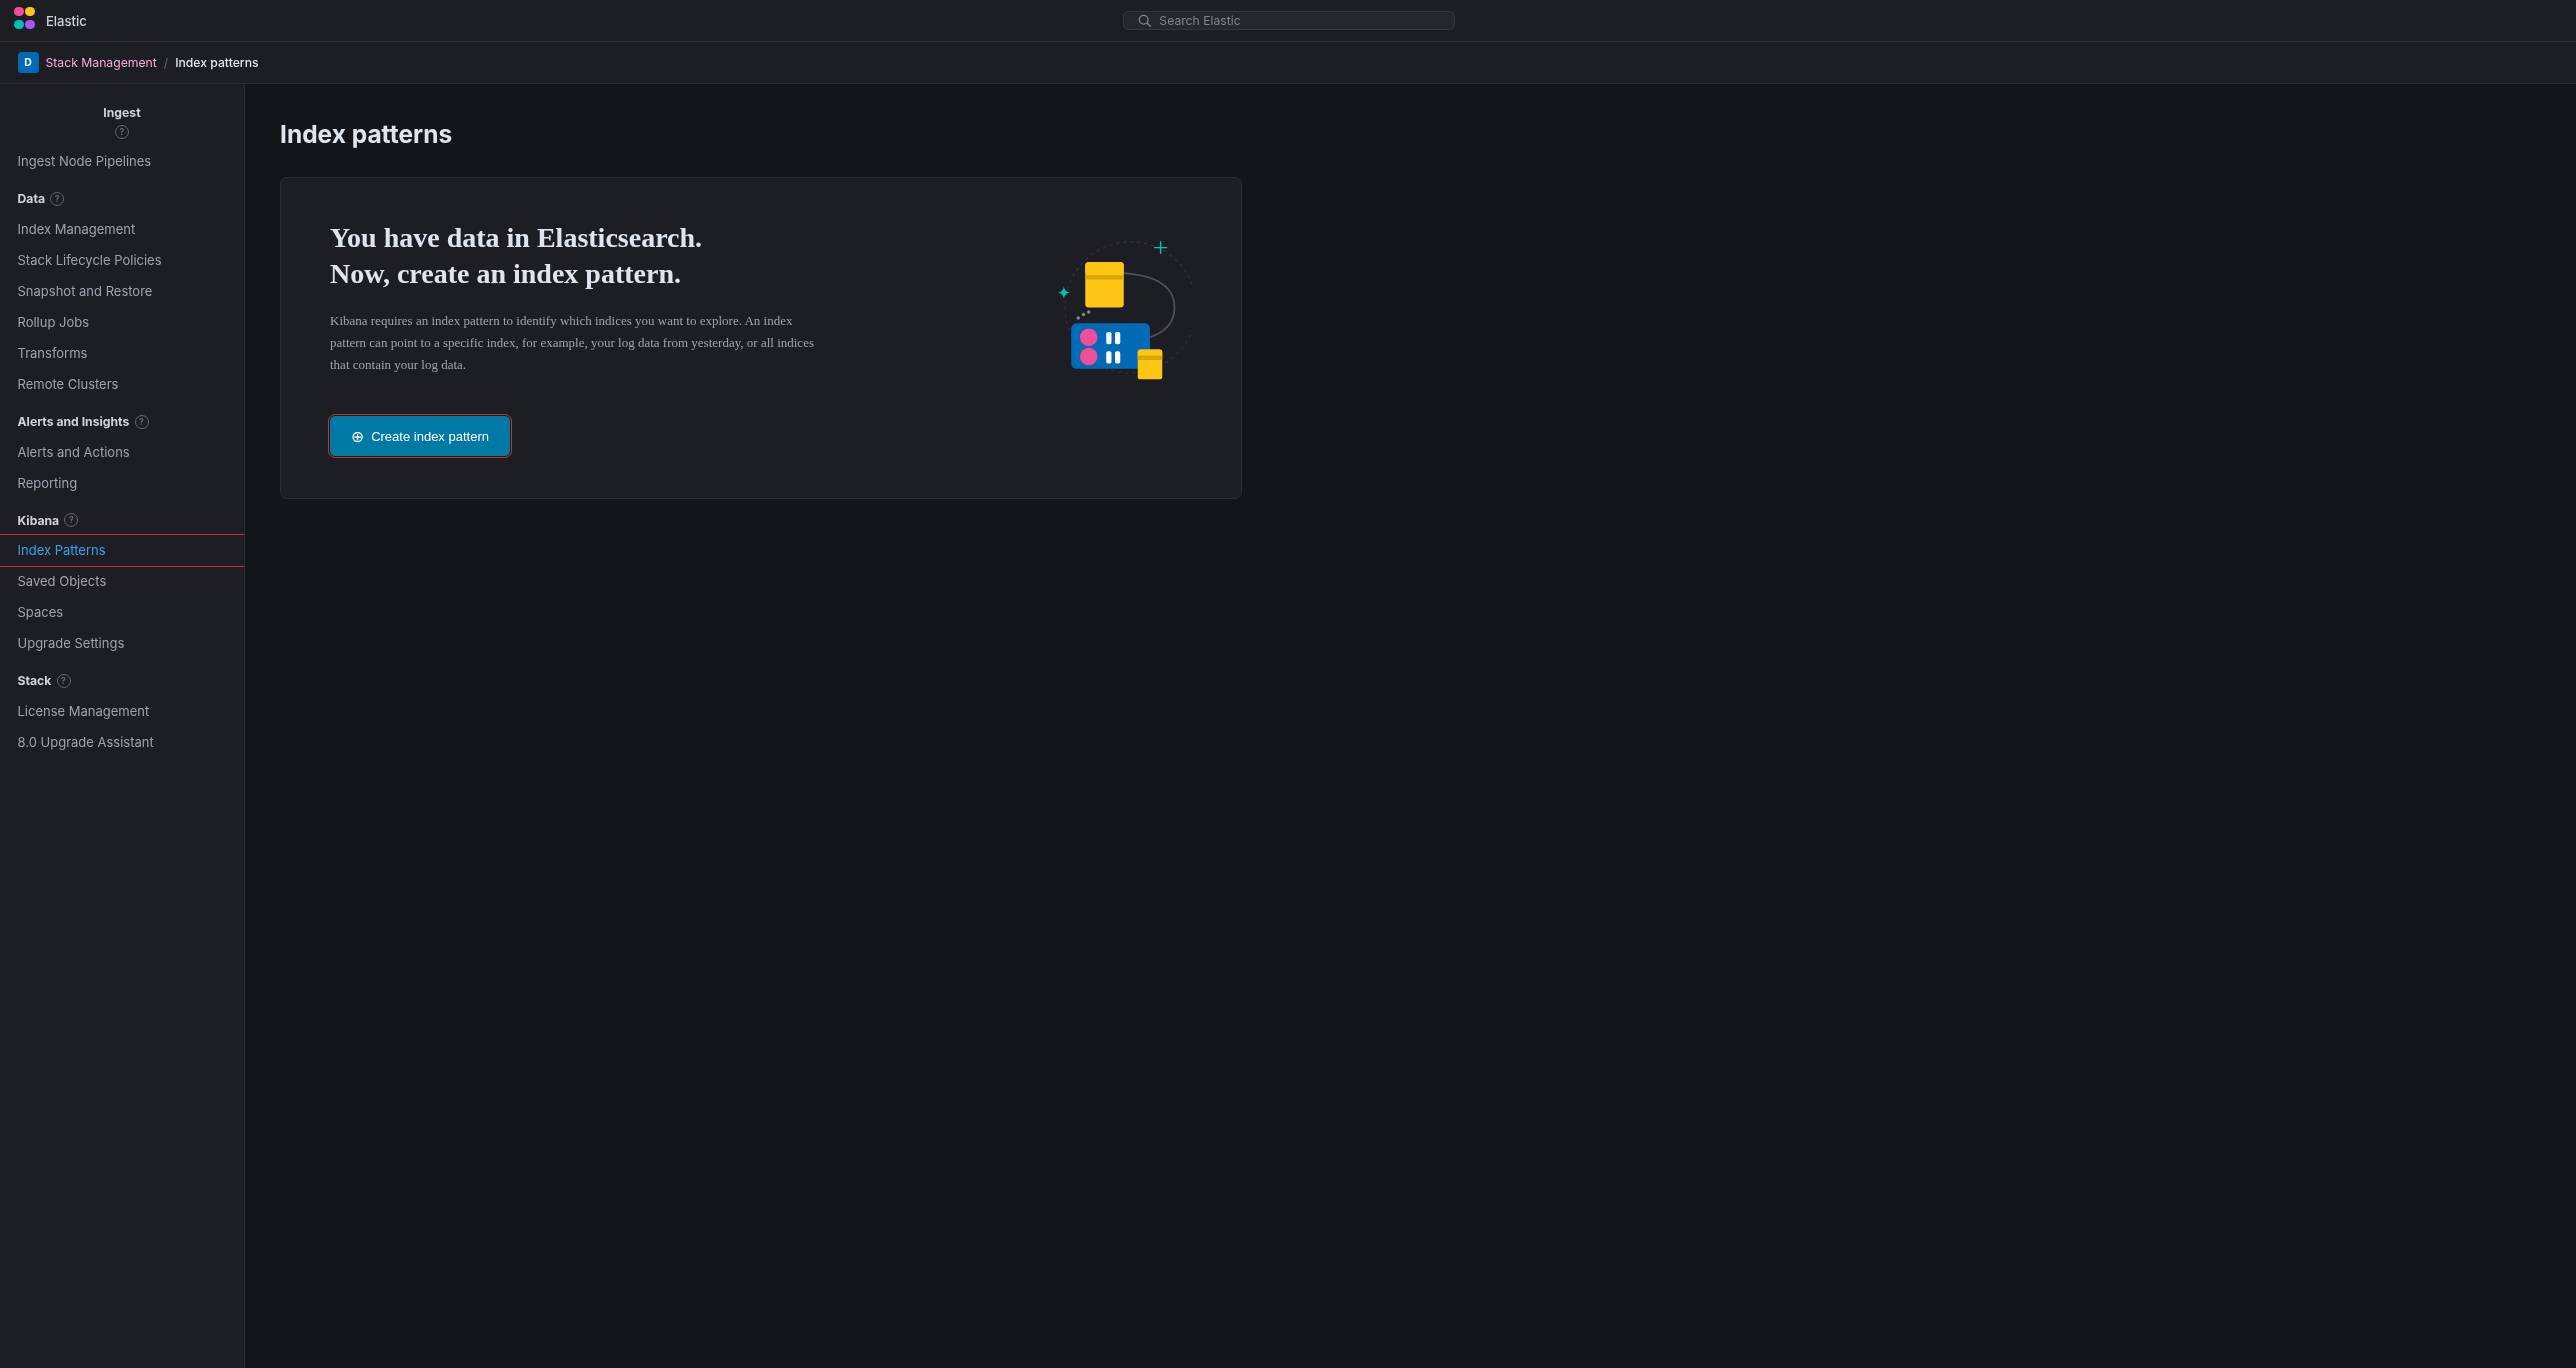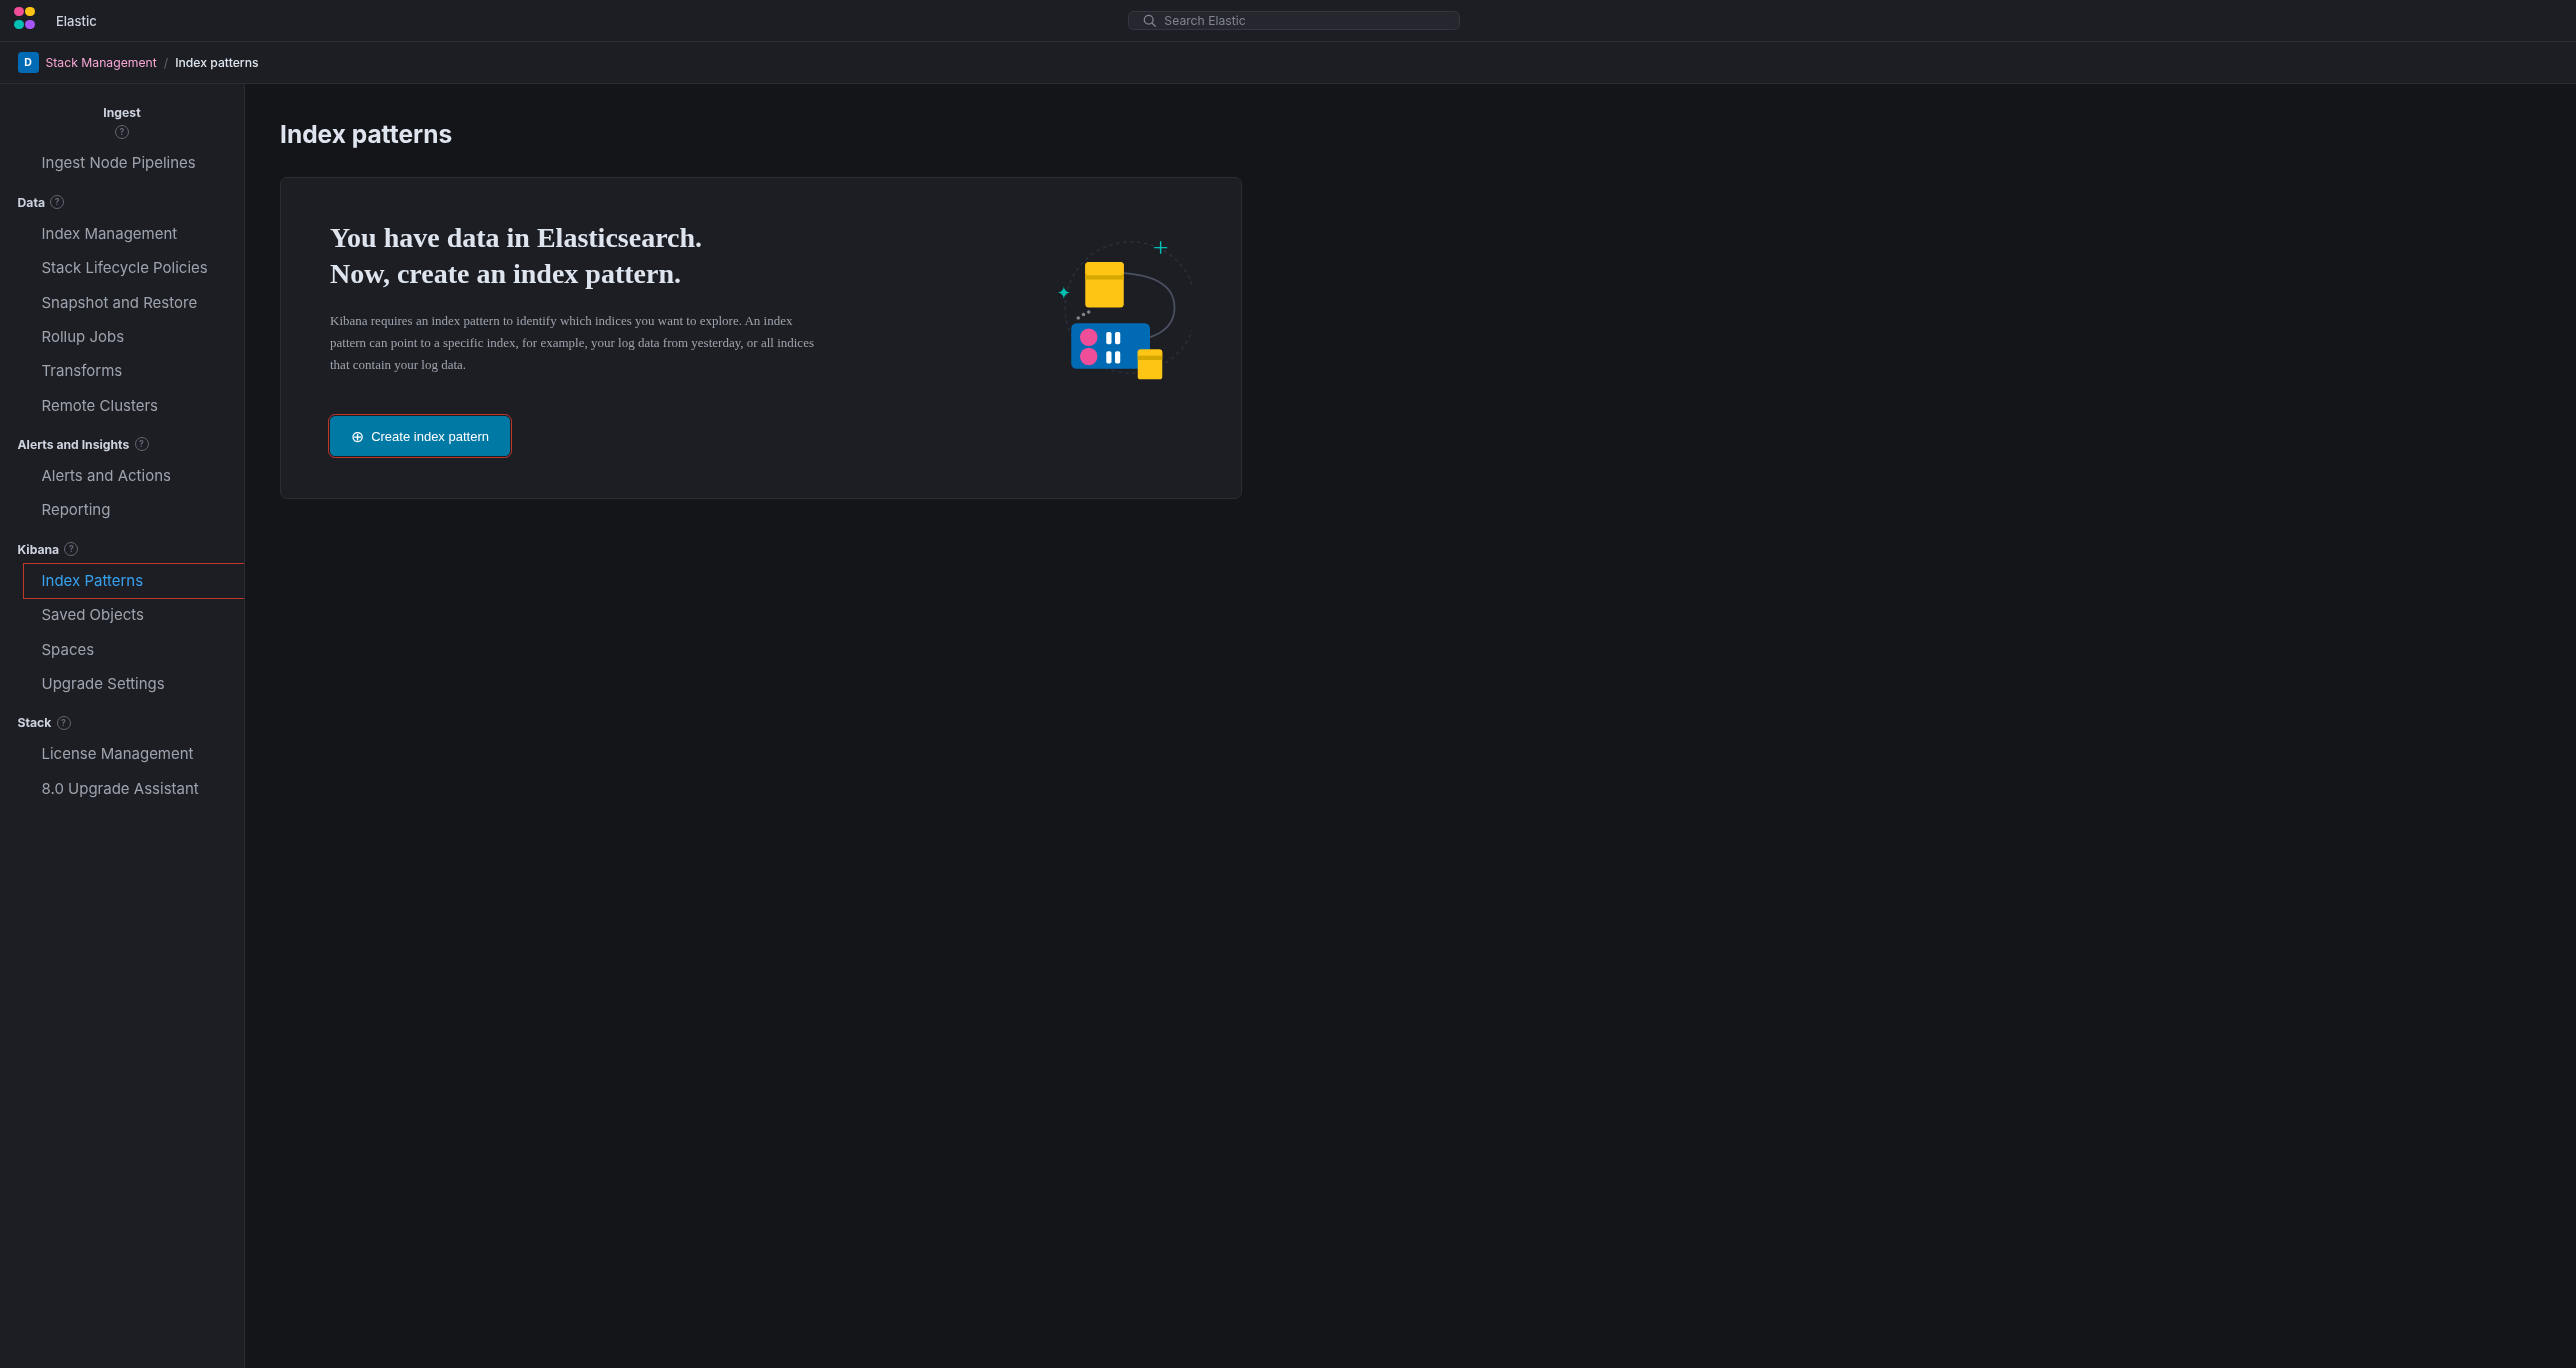--- a/index.html
+++ b/index.html
@@ -17,21 +17,21 @@
       align-items: center;
       justify-content: space-between;
       background: #1d1e24;
       border-bottom: 0.9px solid #2c2d33;
       height: 42px;
       padding: 0 14px;
     }
     .top-nav-left {
       display: flex;
       align-items: center;
-      gap: 14px;
+      gap: 4px;
     }
     .elastic-logo {
       width: 28px;
       height: 28px;
     }
     .elastic-logo-circles {
       display: flex;
       flex-wrap: wrap;
       width: 24.5px;
       height: 24.5px;
@@ -146,25 +146,24 @@
       color: #636472;
       font-size: 8.7px;
       cursor: pointer;
       flex-shrink: 0;
     }
 
     .sidebar-item {
       display: block;
       padding: 5.2px 17.5px;
       color: #9da3ae;
-      font-size: 15px;
+      font-size: 13px;
       cursor: pointer;
       text-decoration: none;
       line-height: 1.6;
-      margin-left: 24px;
     }
     .sidebar-item.active {
       color: #36a2ef;
       outline: 0.9px solid #c0392b;
       outline-offset: -0.9px;
     }
 
     
     .main-content {
       flex: 1;

